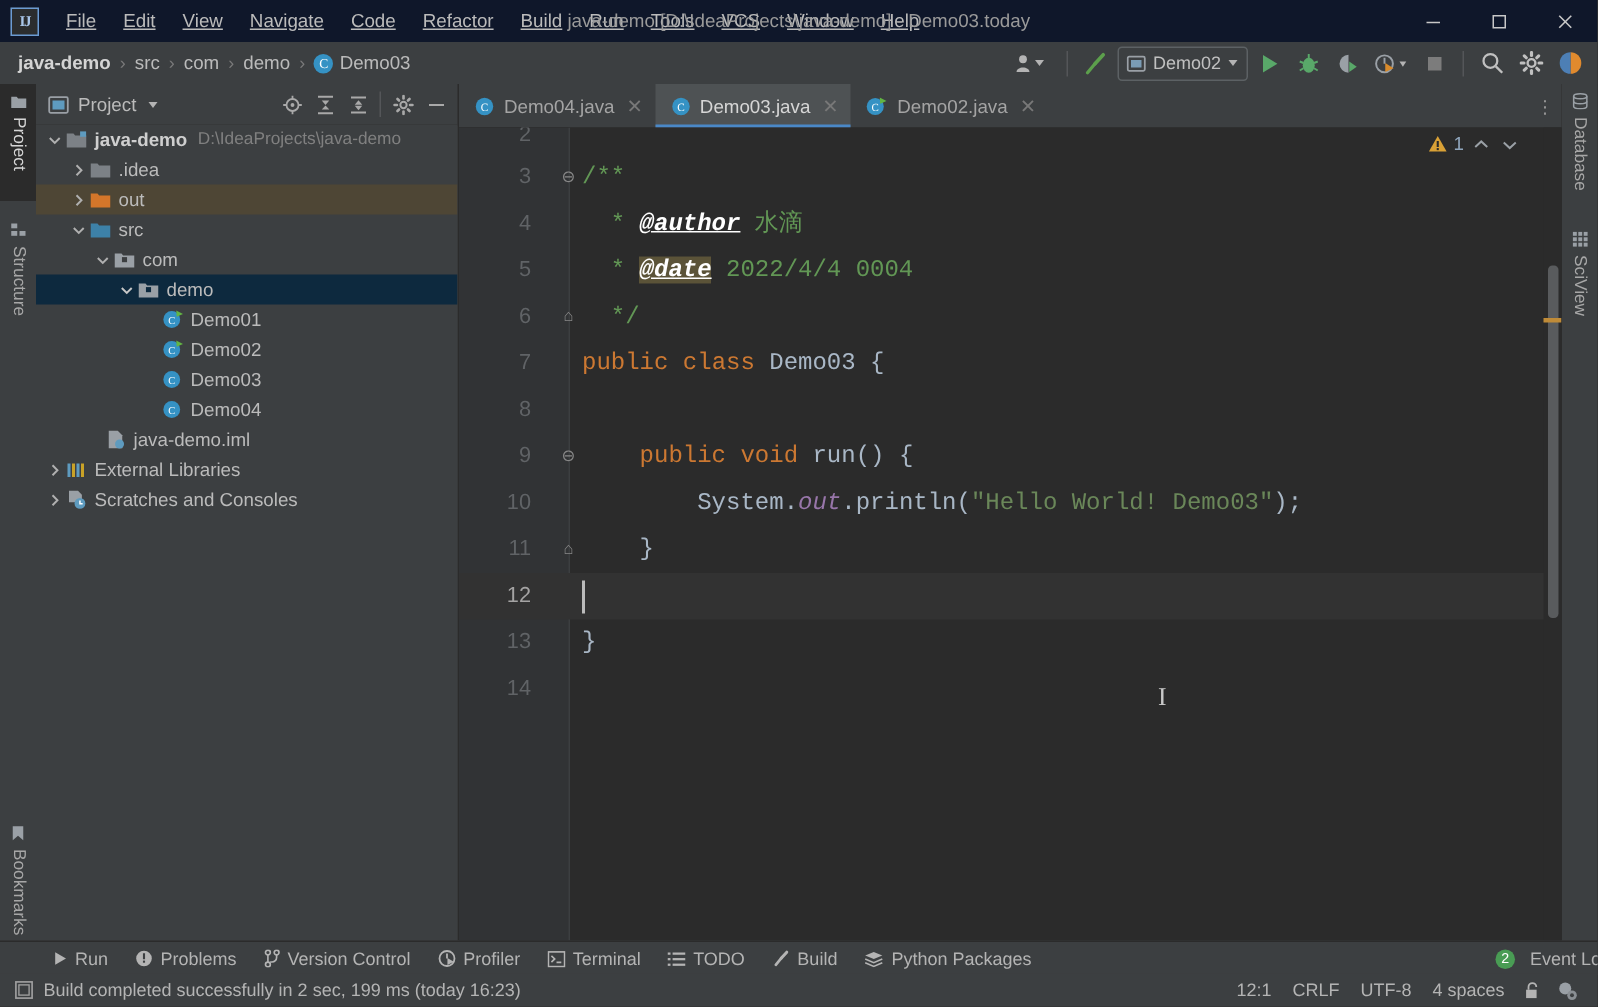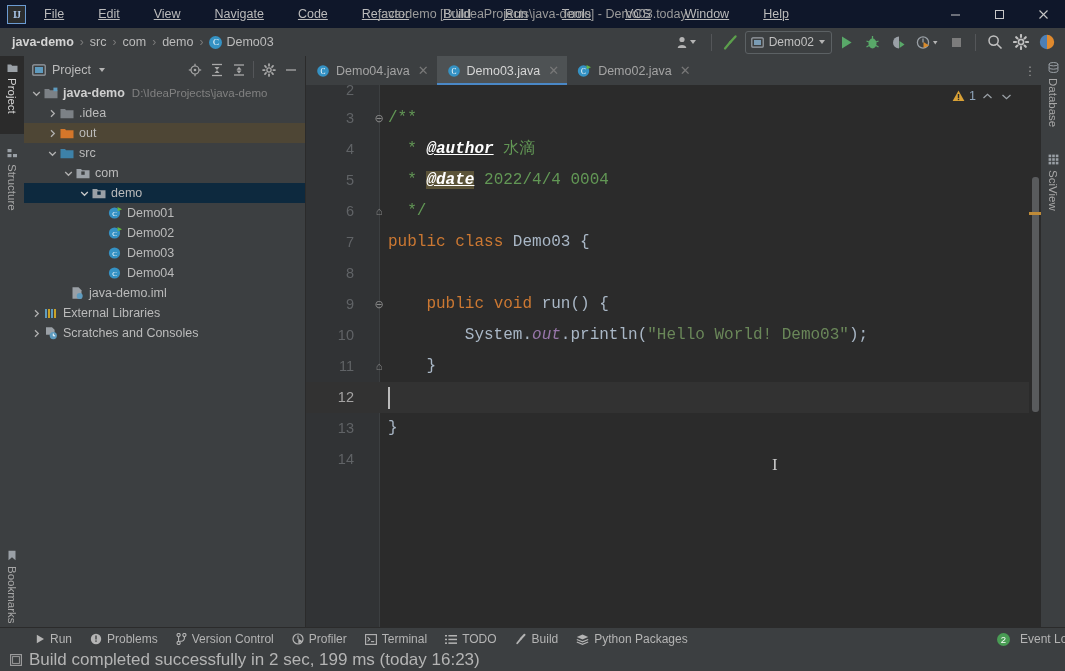--- a/index.html
+++ b/index.html
@@ -17,21 +17,21 @@
     position:absolute;left:0;top:0;width:1065px;height:28px;
     background:#0f172a;display:flex;align-items:center;
   }
   .ij-logo{
     width:17px;height:17px;margin-left:7px;margin-right:9px;
     border:1px solid #6b9bd2;color:#a9c6e8;
     font-family:"Liberation Serif",serif;font-size:10px;font-weight:bold;
     display:flex;align-items:center;justify-content:center;letter-spacing:-1px;
     background:#2b2d2e;
   }
-  .menu{display:flex;align-items:center;gap:16px;}
+  .menu{display:flex;align-items:center;gap:0px;}
   .menu-item{
     padding:4px 9px;color:#bbbbbb;font-size:12.5px;white-space:nowrap;
   }
   .menu-item u{text-decoration:underline;}
   .win-title{
     position:absolute;left:0;top:0;width:1065px;height:28px;
     display:flex;align-items:center;justify-content:center;
     color:#9a9a9a;font-size:12.5px;pointer-events:none;
   }
   .win-btns{
@@ -203,21 +203,21 @@
   .twb-right{margin-left:auto;display:flex;align-items:center;padding-right:8px;}
   .evt-badge{
     width:13px;height:13px;border-radius:50%;background:#499c54;color:#ffffff;
     font-size:9.5px;display:inline-flex;align-items:center;justify-content:center;margin-right:5px;
   }
 
   .statusbar{
     position:absolute;left:0;top:649px;width:1065px;height:22px;
     background:#3c3f41;display:flex;align-items:center;
   }
-  .status-msg{display:flex;align-items:center;gap:7px;padding-left:10px;color:#b4b4b4;font-size:17px;}
+  .status-msg{display:flex;align-items:center;gap:7px;padding-left:10px;color:#b4b4b4;font-size:12px;}
   .st-right{margin-left:auto;display:flex;align-items:center;gap:0;padding-right:8px;}
   .st-item{padding:2px 7px;color:#b4b4b4;font-size:12px;border-radius:3px;}
   svg{display:block;}
 </style>
 </head>
 <body>
 
 <div class="app">
 
   <div class="titlebar">
@@ -911,15 +911,34 @@
   <div class="statusbar">
     <div class="status-msg">
       <span>
         <svg width="12" height="12" viewBox="0 0 12 12">
           <rect x="0.6" y="0.6" width="10.8" height="10.8" fill="none" stroke="#a0a0a0" stroke-width="1.1"></rect>
           <rect x="2.6" y="2.6" width="6.8" height="6.8" fill="none" stroke="#a0a0a0" stroke-width="0.9"></rect>
         </svg>
       </span>
       <span>Build completed successfully in 2 sec, 199 ms (today 16:23)</span>
     </div>
+    <div class="st-right">
+      <div class="st-item">12:1</div>
+      <div class="st-item">CRLF</div>
+      <div class="st-item">UTF-8</div>
+      <div class="st-item">4 spaces</div>
+      <div class="st-item" style="padding:2px 5px;">
+        <svg width="13" height="13" viewBox="0 0 13 13">
+          <rect x="2.4" y="5.8" width="7" height="5.6" fill="#b4b4b4"></rect>
+          <path d="M4 5.8 V4 a2.6 2.6 0 0 1 5.2 0" fill="none" stroke="#b4b4b4" stroke-width="1.2"></path>
+        </svg>
+      </div>
+      <div class="st-item" style="padding:2px 5px;">
+        <svg width="14" height="13" viewBox="0 0 14 13">
+          <circle cx="5.5" cy="5" r="4" fill="#9aa0a6"></circle>
+          <circle cx="10" cy="9.5" r="3.2" fill="#8a8f94"></circle>
+          <circle cx="10" cy="9.5" r="1.3" fill="#3c3f41"></circle>
+        </svg>
+      </div>
+    </div>
   </div>
 
 </div>
 
 </body></html>

